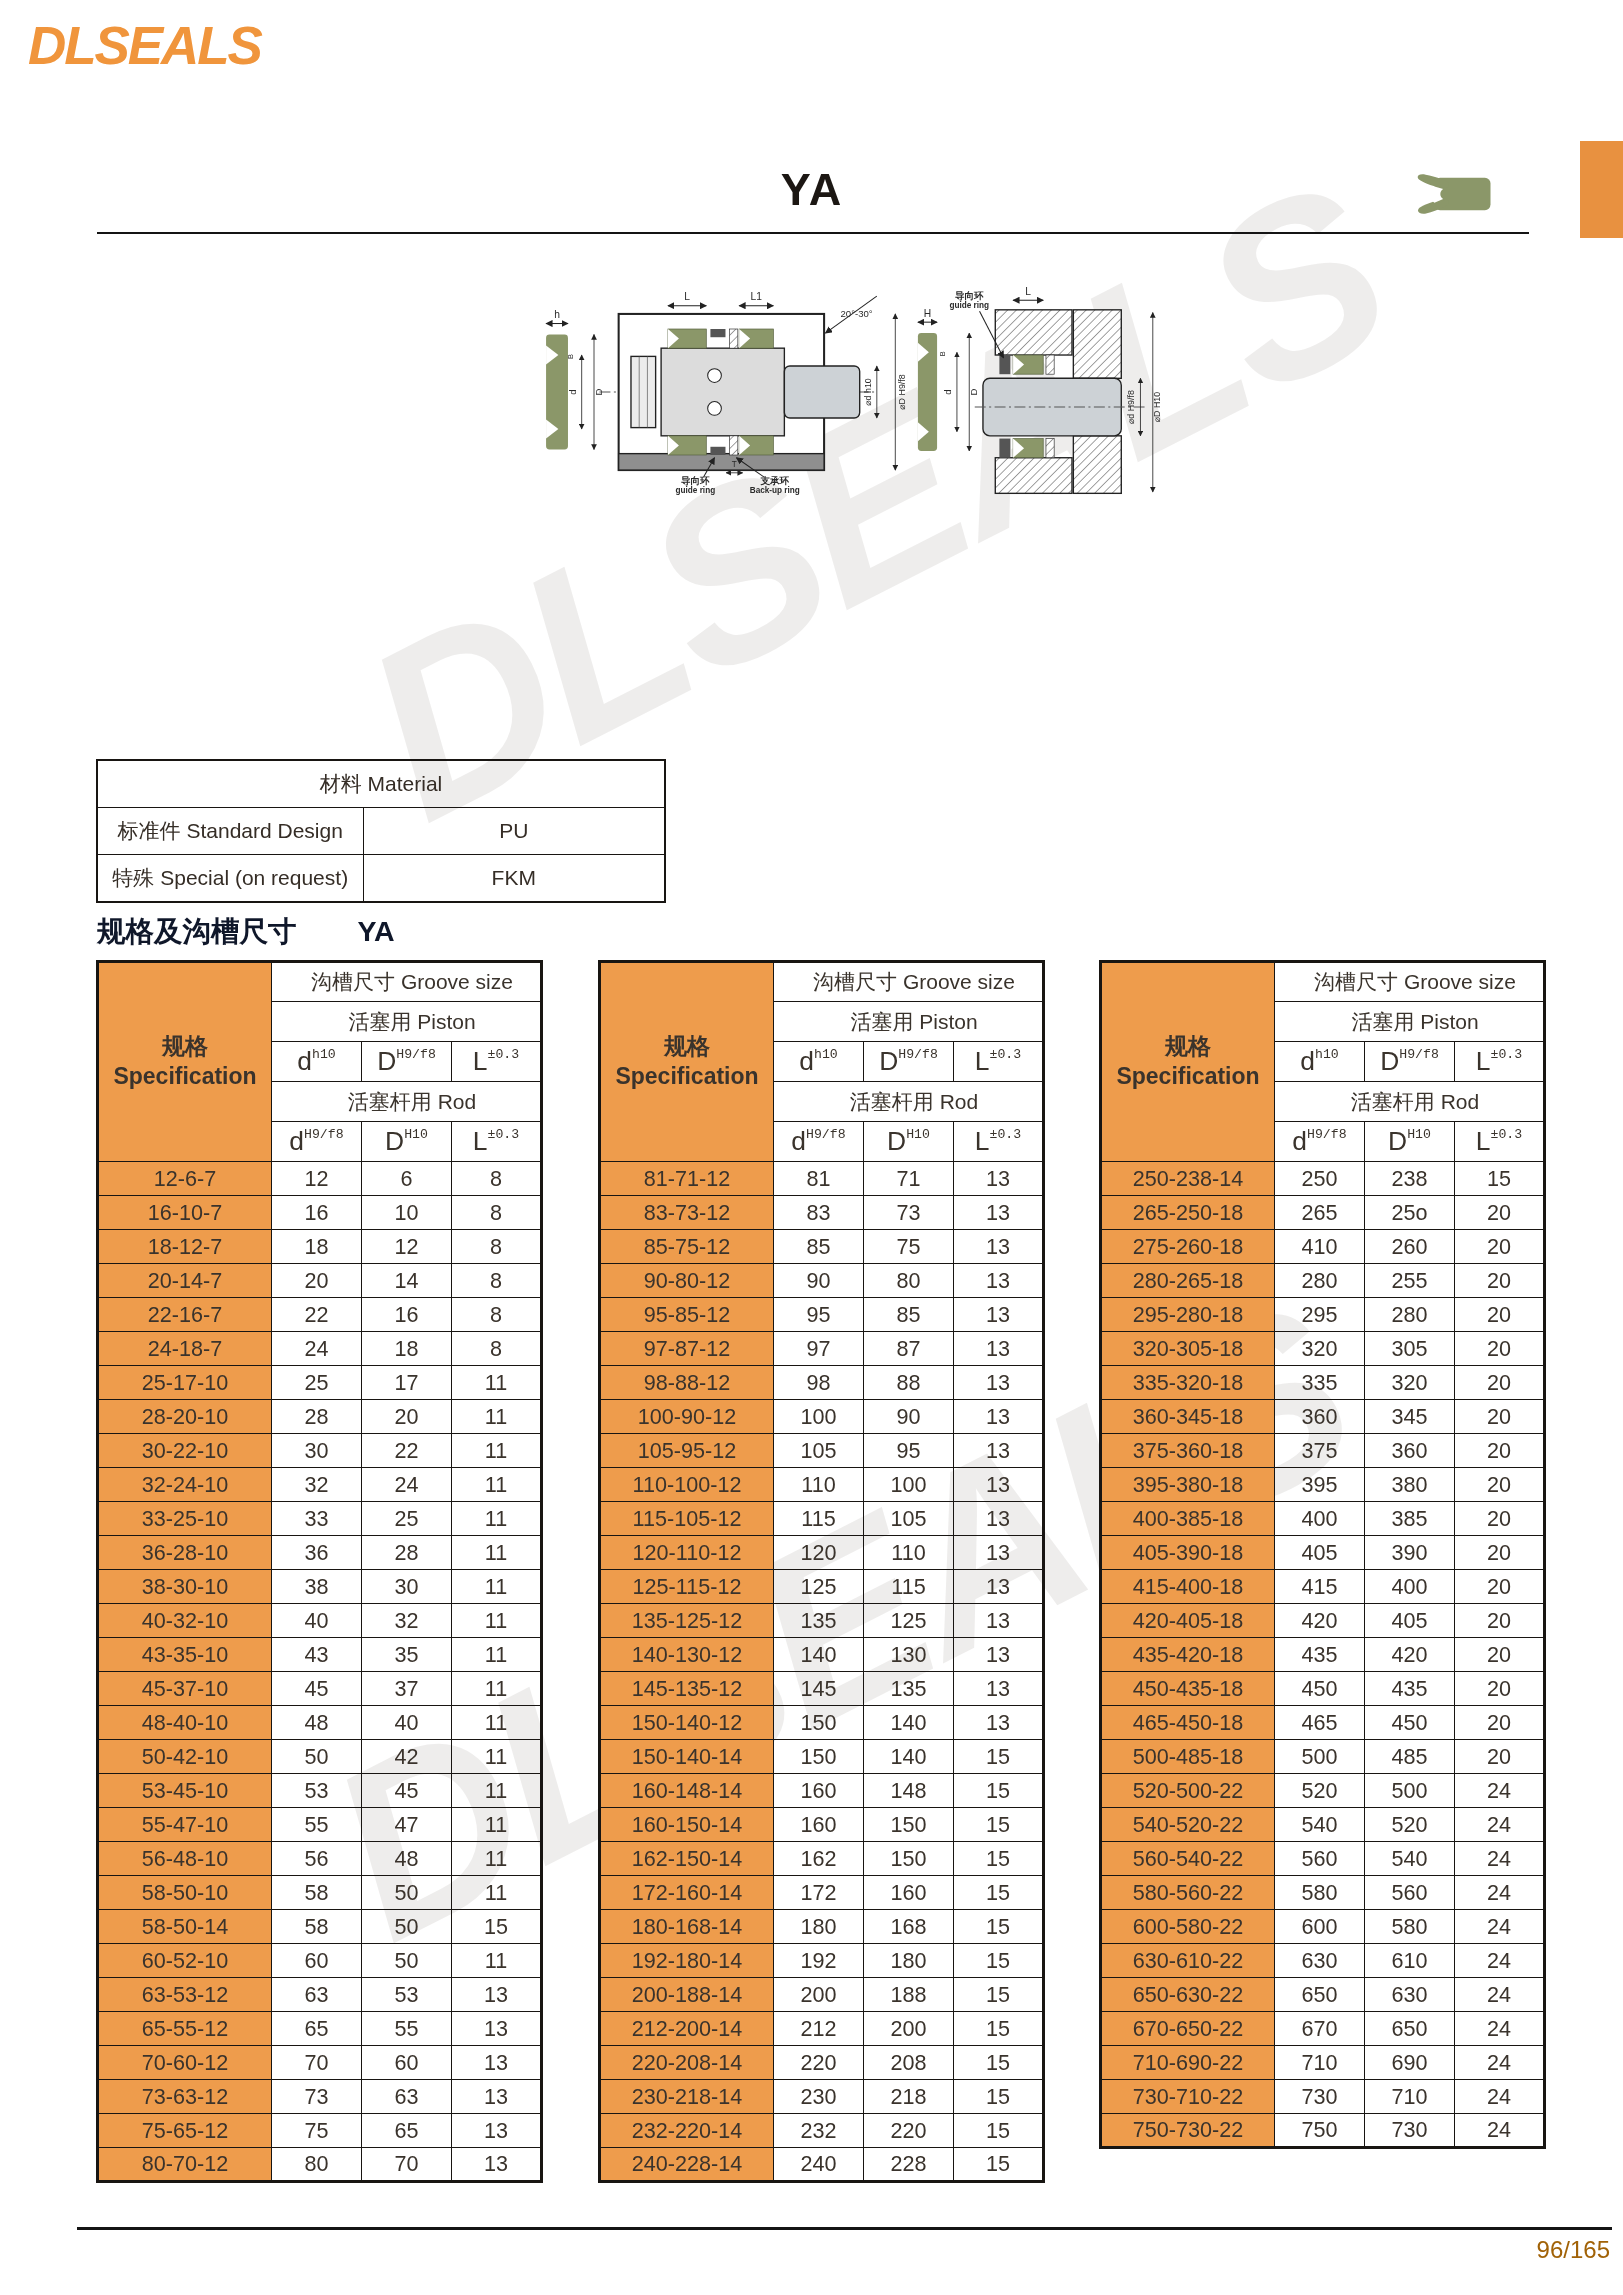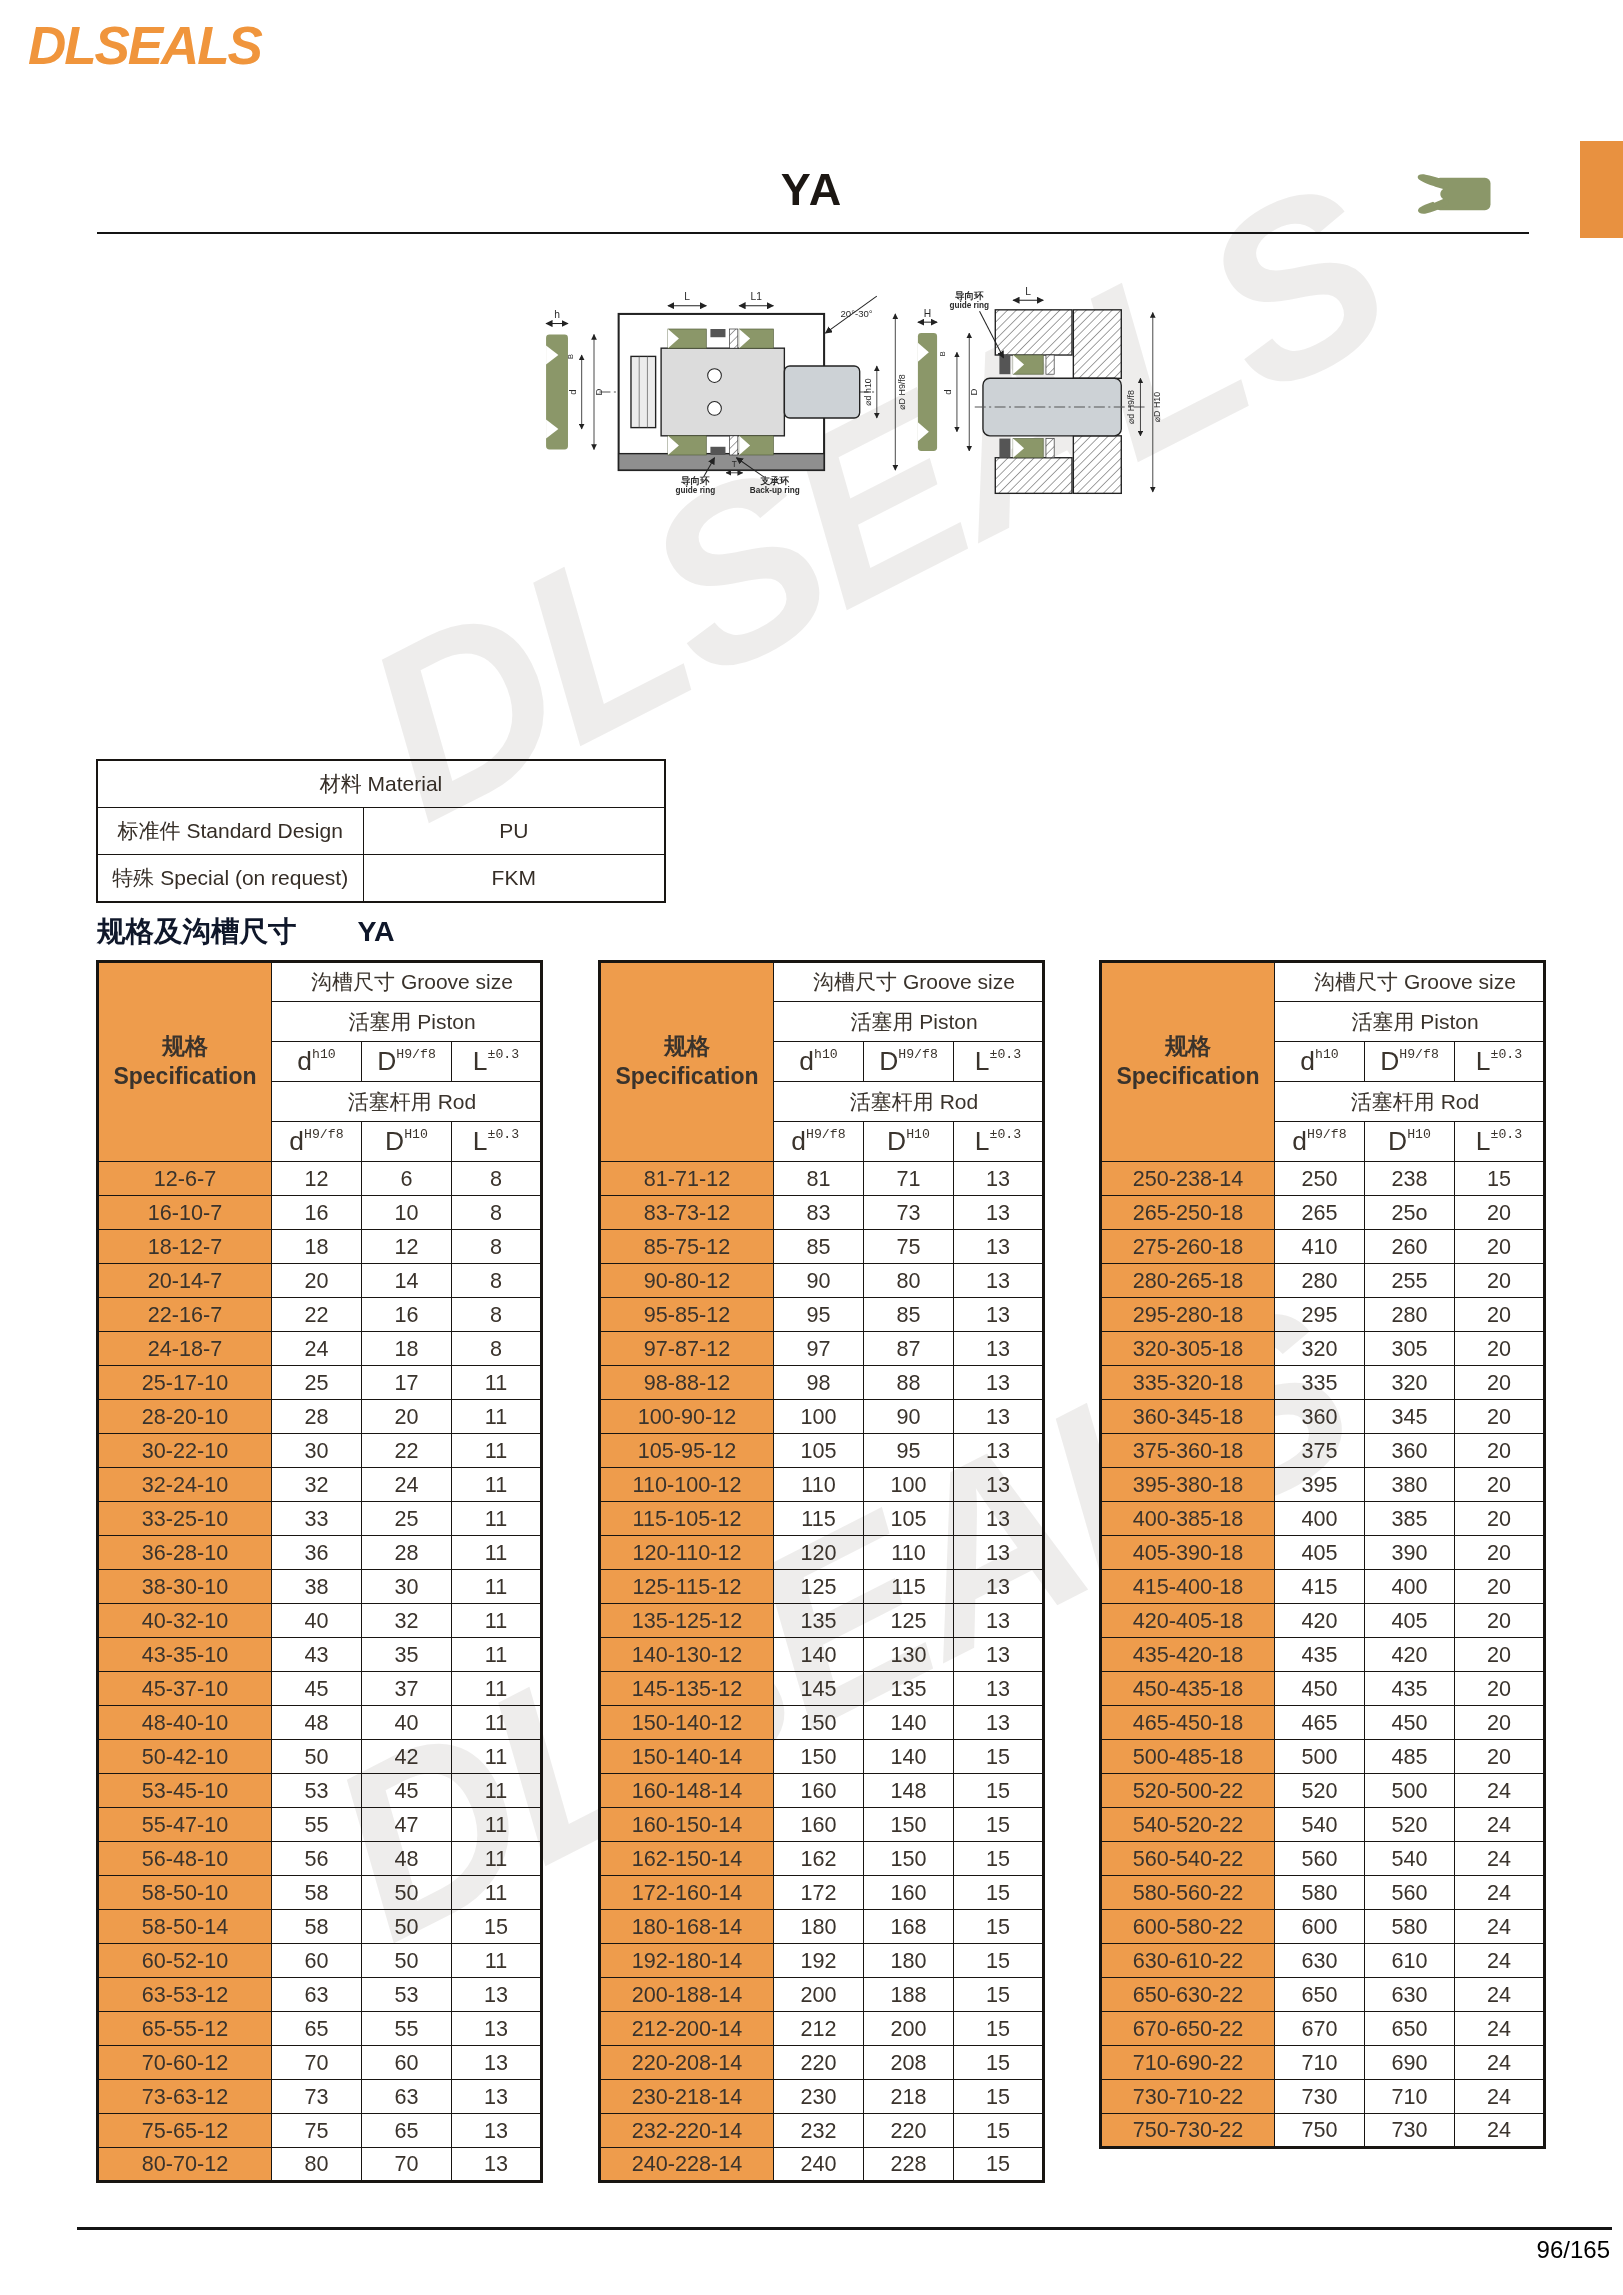--- a/index.html
+++ b/index.html
@@ -49,21 +49,21 @@
   .spec-table thead tr{height:40px;}
   .spec-table tbody tr{height:34px;}
   .spec-head{background:#EE9C4C; font-weight:700; font-size:23px; color:#27211b; line-height:1.3;}
   .group-head{font-size:21px; background:#fff;padding-left:12px;}
   .dim-head{font-size:26.4px; background:#fff;}
   .dim-head sup{font-size:13.2px; vertical-align:12.5px; letter-spacing:0;font-family:Liberation Mono, monospace;}
   .spec-cell{background:#EE9C4C; font-size:21.6px; color:#33291f;}
   .val-cell{font-size:21.6px;}
 
   .footer-rule{position:absolute; left:77px; top:2227px; width:1535px; height:2.8px; background:#141414;}
-  .footer-page{position:absolute; right:14px; top:2236px; font-size:24px; color:#000000;}
+  .footer-page{position:absolute; right:14px; top:2236px; font-size:24px; color:#a16207;}
 </style>
 </head>
 <body>
 
 <div class="page">
 
   <div class="wm" id="wm1">DLSEALS</div>
   <div class="wm" id="wm2">DLSEALS</div>
 
   <div class="logo">DLSEALS</div>

